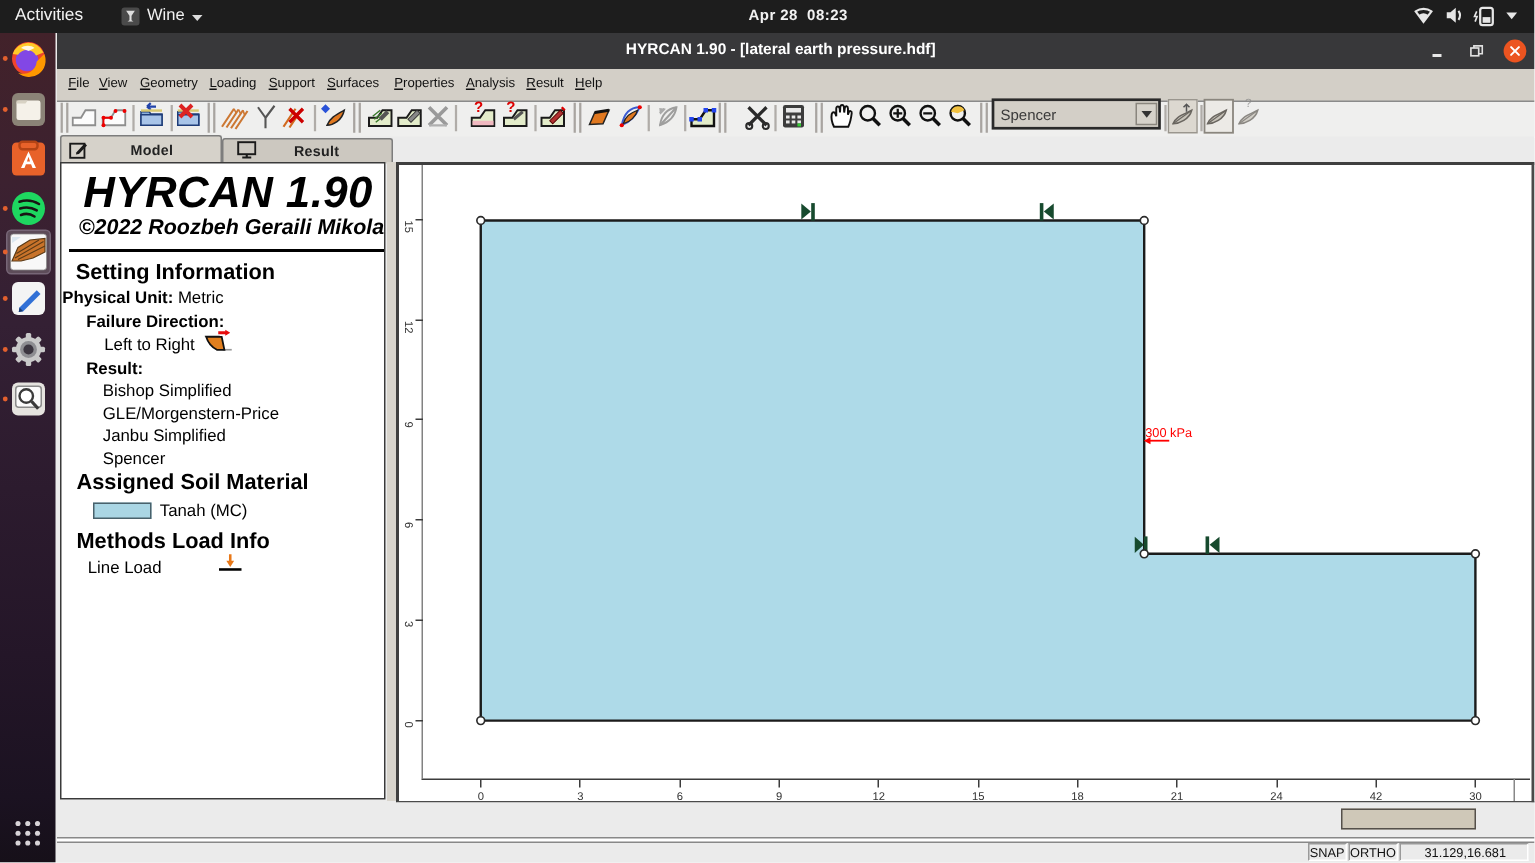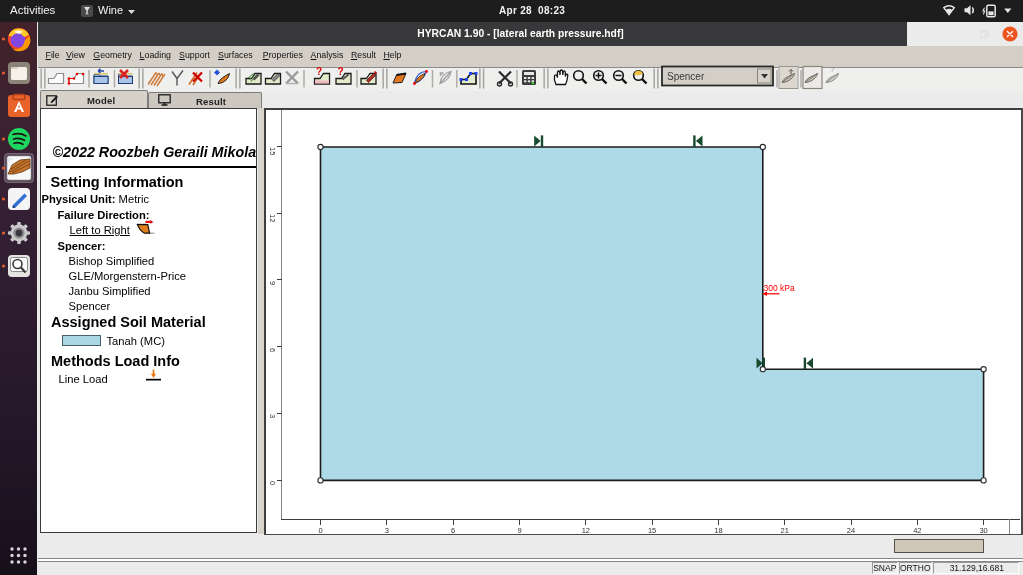--- a/index.html
+++ b/index.html
@@ -1,21 +1,21 @@
 <!DOCTYPE html>
 <html><head><meta charset="utf-8">
 <style>
 html,body{margin:0;padding:0;}
 body{width:1023px;height:575px;position:relative;overflow:hidden;background:#ebebeb;
   font-family:"Liberation Sans", sans-serif;}
 .abs{position:absolute;}
 #topbar{left:0;top:0;width:1023px;height:22px;background:#1d1d1d;color:#f2f2f2;}
 #dock{left:0;top:22px;width:37px;height:553px;
   background:linear-gradient(180deg,#42222a 0%,#3c2130 18%,#342034 35%,#2c1b2e 55%,#241628 75%,#1b1221 92%,#161019 100%);}
-#titlebar{left:38px;top:22px;width:843px;height:24px;background:#38383a;color:#fff;padding-left:26px;}
+#titlebar{left:38px;top:22px;width:985px;height:24px;background:#38383a;color:#fff;}
 #menubar{left:38px;top:46px;width:985px;height:21px;background:#d3cfc7;border-bottom:1.4px solid #8a8a8a;}
 #toolbar{left:38px;top:68.4px;width:985px;height:22.6px;background:#efefee;}
 #tabstrip{left:38px;top:92px;width:985px;height:16px;background:#ebebeb;}
 .menuitem{position:absolute;top:3.5px;font-size:8.8px;color:#111;}
 #lpanel{left:40px;top:108px;width:215px;height:423px;background:#fff;border:1.5px solid #3a3a3a;}
 #splitter{left:258px;top:108px;width:6px;height:426px;background:#d8d4cc;}
 #canvasframe{left:264px;top:108px;width:754.5px;height:424px;background:#fff;border-top:2px solid #3f3f3f;border-left:2px solid #3f3f3f;border-right:2px solid #4a4a4a;border-bottom:1.5px solid #4a4a4a;}
 #vruler{left:266px;top:110px;width:15px;height:409px;background:#fff;border-right:1px solid #828282;}
 #bstrip{left:38px;top:535px;width:985px;height:23px;background:#ebebeb;}
 #tanbox{left:894px;top:539px;width:87.5px;height:12px;background:#cfc8b8;border:1px solid #55504a;}
@@ -364,33 +364,34 @@
 <div class="tlab" style="left:87px;top:95px;">Model</div>
 <svg class="abs" style="left:158px;top:94px;" width="13" height="12" viewBox="0 0 13 12">
   <rect x="0.8" y="0.8" width="11.4" height="8" fill="none" stroke="#1a1a1a" stroke-width="1.3"></rect>
   <path d="M6.5 8.8 L6.5 10.5 M3.5 11 L9.5 11" stroke="#1a1a1a" stroke-width="1.4"></path>
 </svg>
 <div class="tlab" style="left:196px;top:95.5px;">Result</div>
 
 <div class="abs" id="lpanel"></div>
 <div class="abs" id="splitter"></div>
 <div class="abs" id="lp-inner">
+  <div class="abs lp-h1" style="left:14px;top:3px;font-size:29.2px;letter-spacing:0.3px;white-space:nowrap;">HYRCAN 1.90</div>
   <div class="abs lp-h1" style="left:11px;top:34px;font-size:14.3px;white-space:nowrap;">©2022 Roozbeh Geraili Mikola</div>
   <div class="abs" style="left:4px;top:56px;width:210px;height:2px;background:#000;"></div>
   <div class="abs lp-sec" style="left:9px;top:64px;">Setting Information</div>
   <div class="abs lp-t" style="left:0;top:83px;"><b>Physical Unit:</b> Metric</div>
   <div class="abs lp-t" style="left:16px;top:99px;"><b>Failure Direction:</b></div>
-  <div class="abs lp-t" style="left:28px;top:114px;text-decoration:underline;">Left to Right</div>
+  <div class="abs lp-t" style="left:28px;top:114px;">Left to Right</div>
   <svg class="abs" style="left:94.5px;top:109px;" width="19" height="17" viewBox="0 0 19 17">
     <rect x="0.5" y="4.6" width="10" height="1.1" fill="#999"></rect>
     <rect x="12.5" y="13.6" width="6" height="1.1" fill="#999"></rect>
     <path d="M9.5 1.8 L14.2 1.8 L14.2 0.9 L17.5 2.9 L14.2 4.8 L14.2 3.9 L9.5 3.9 Z" fill="#e80c0c"></path>
     <path d="M1.5 5.6 L11.8 5.6 L13.6 14.2 L8.6 14.2 C5 12.2 2.6 9.2 1.5 5.6 Z" fill="#e07f1f" stroke="#111" stroke-width="1.2"></path>
   </svg>
-  <div class="abs lp-t" style="left:16px;top:130px;"><b>Spencer:</b></div>
+  <div class="abs lp-t" style="left:16px;top:130px;"><b>Result:</b></div>
   <div class="abs lp-t" style="left:27px;top:144.5px;">Bishop Simplified</div>
   <div class="abs lp-t" style="left:27px;top:159.5px;">GLE/Morgenstern-Price</div>
   <div class="abs lp-t" style="left:27px;top:174.5px;">Janbu Simplified</div>
   <div class="abs lp-t" style="left:27px;top:189.5px;">Spencer</div>
   <div class="abs lp-sec" style="left:9.5px;top:204px;">Assigned Soil Material</div>
   <div class="abs" style="left:20.5px;top:224.5px;width:37px;height:9px;background:#aad6e4;border:1.5px solid #49616b;"></div>
   <div class="abs lp-t" style="left:65px;top:225px;">Tanah (MC)</div>
   <div class="abs lp-sec" style="left:9.5px;top:243px;">Methods Load Info</div>
   <div class="abs lp-t" style="left:17px;top:263px;">Line Load</div>
   <svg class="abs" style="left:103px;top:259px;" width="17" height="13" viewBox="0 0 17 13">

